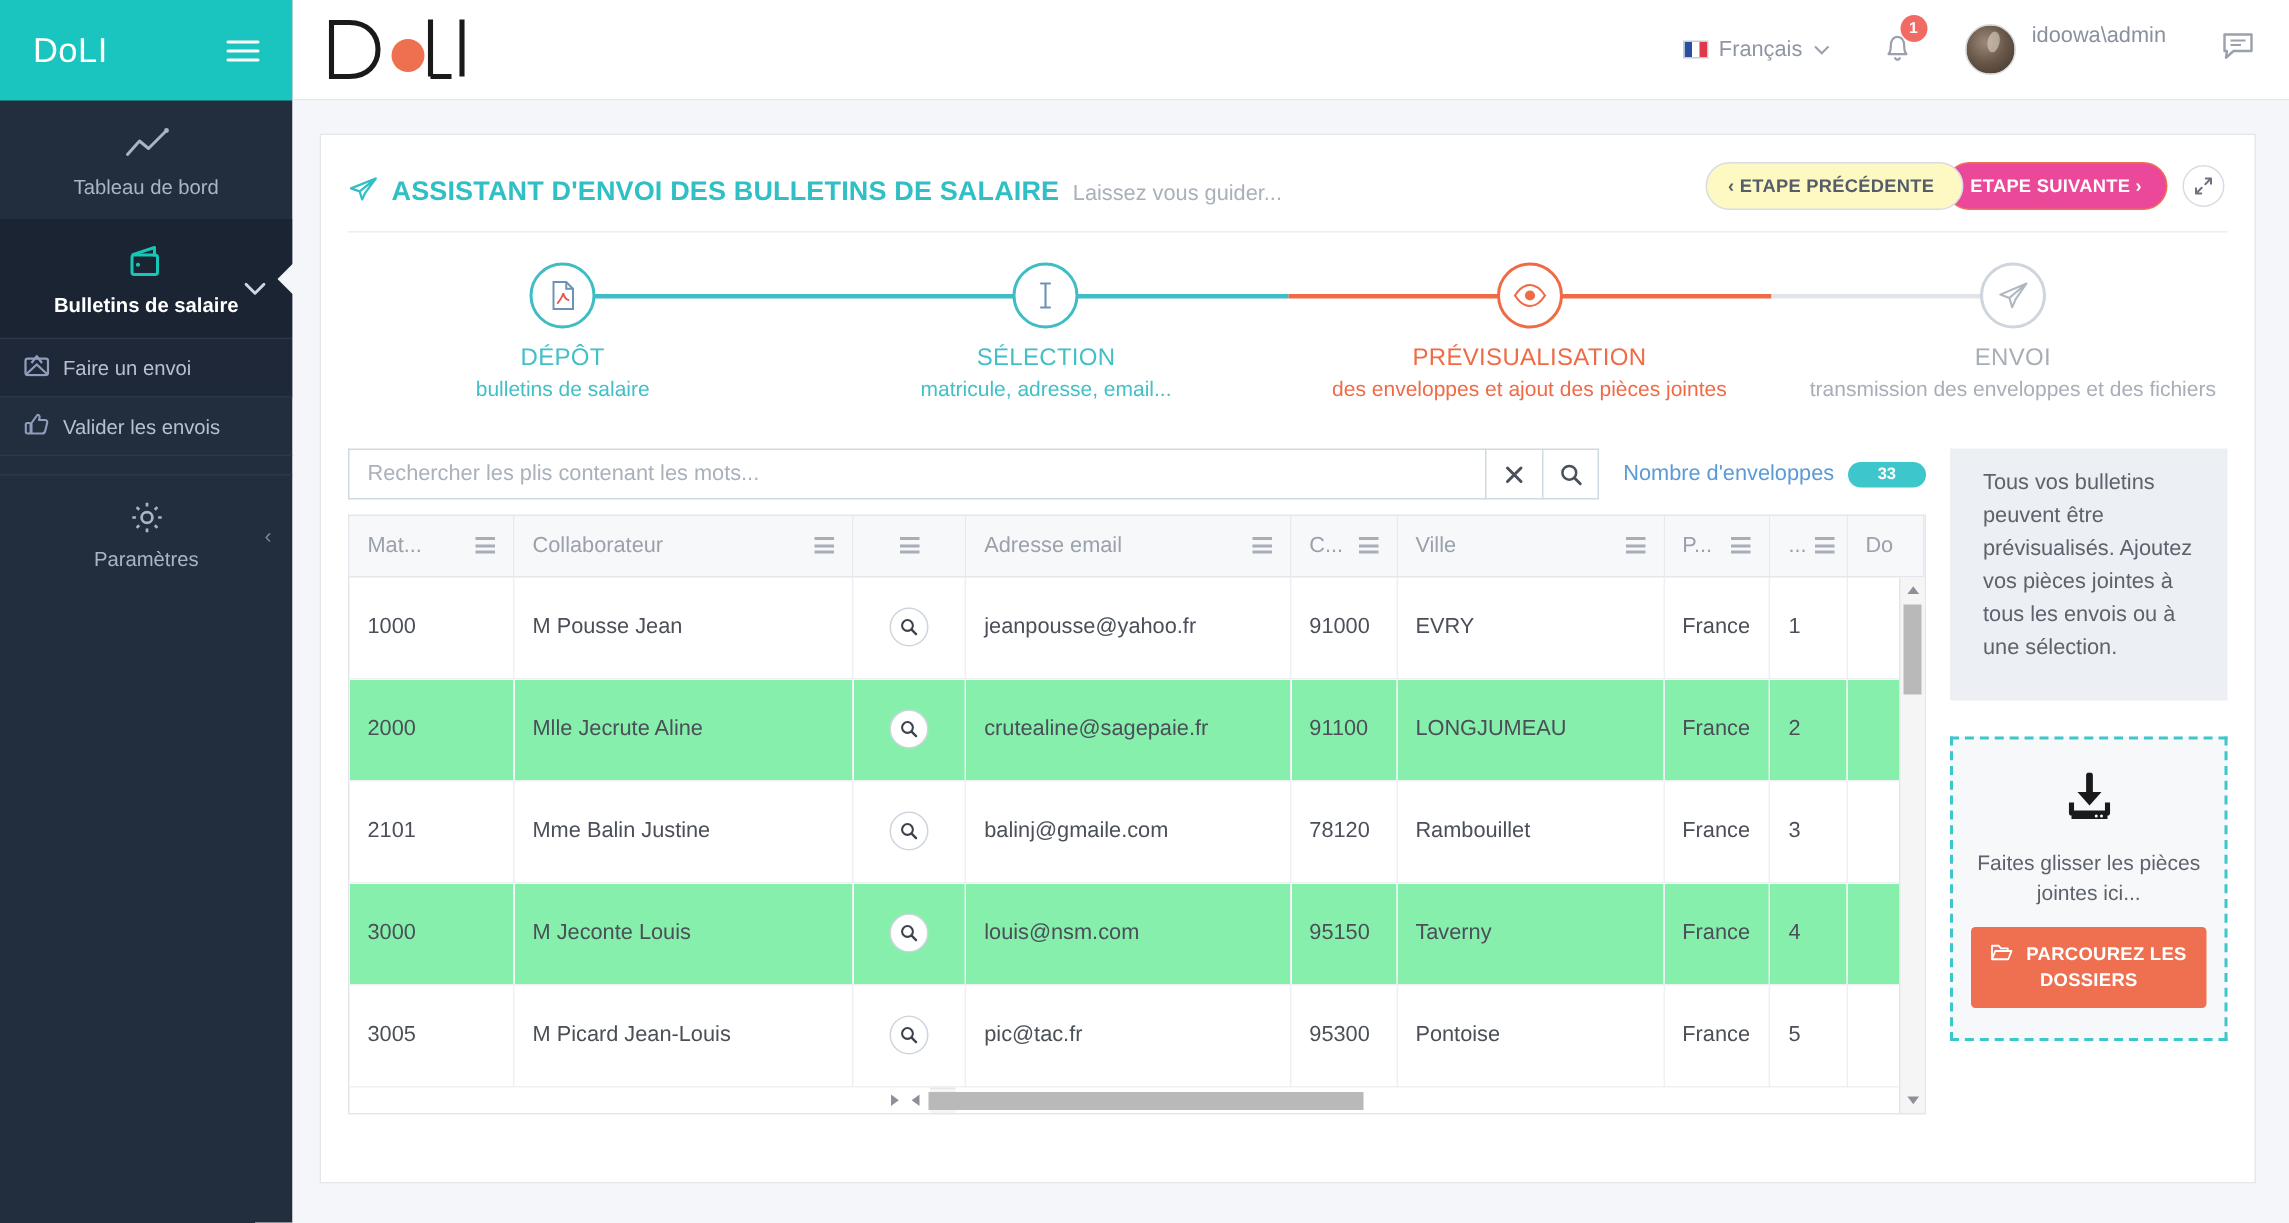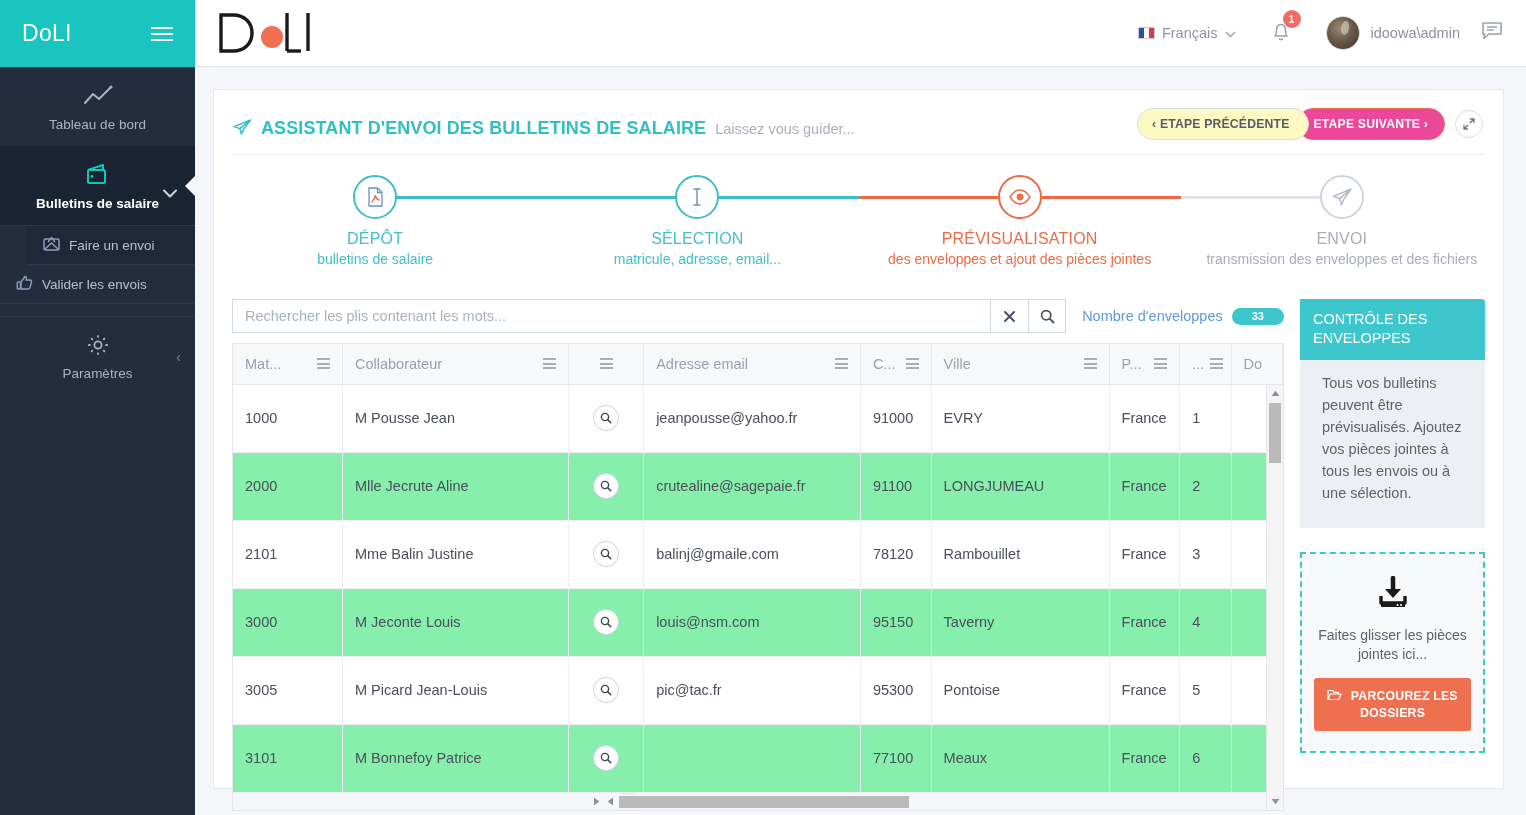--- a/index.html
+++ b/index.html
@@ -49,21 +49,21 @@
 
   .nav-sub {
     display: flex; align-items: center; gap: 9px;
     padding: 10px 0 10px 16px;
     color: #b7c0ce; font-size: 13.5px;
     border-top: 1px solid #2b3span;
     cursor: pointer;
   }
   #nav-sub-list { border-top: 1px solid #2c3749; }
   .nav-sub { border-bottom: 1px solid #2c3749; }
-  .nav-sub.highlighted { background: #1f2838; margin-left: 27px; }
+  .nav-sub.highlighted { background: #1f2838; }
 
   .nav-divider { height: 12px; }
 
   #nav-settings {
     padding-top: 14px; padding-bottom: 14px;
     text-align: center; color: #aab4c4; position: relative; cursor: pointer;
     border-top: 1px solid #2c3749;
   }
   #nav-settings .nav-icon { display: block; height: 28px; margin-bottom: 5px; }
   #nav-settings .nav-label { font-size: 13.5px; }
@@ -91,21 +91,21 @@
   .flag-fr i.w { left: 33.3%; background: #ffffff; }
   .flag-fr i.r { left: 66.6%; background: #e0384b; }
   #notif-bell { position: relative; margin-right: 34px; cursor: pointer; }
   #notif-badge {
     position: absolute; top: -9px; right: -9px;
     background: #f26a64; color: #fff; font-size: 10.5px;
     width: 18px; height: 18px; border-radius: 50%;
     display: flex; align-items: center; justify-content: center;
     font-weight: bold;
   }
-  #user-area { display: flex; align-items: center; gap: 11px; margin-right: 20px; cursor: pointer; }
+  #user-area { display: flex; gap: 11px; margin-right: 36px; cursor: pointer; }
   #avatar {
     width: 34px; height: 34px; border-radius: 50%;
     background: radial-gradient(circle at 40% 35%, #9b8878 0%, #6b5a4b 45%, #3d3228 100%);
     border: 1px solid #d6d9de;
     overflow: hidden; position: relative;
   }
   #avatar .hl { position: absolute; left: 45%; top: 12%; width: 26%; height: 45%; background: rgba(230,220,205,.55); border-radius: 50%; transform: rotate(12deg); }
   #user-name { color: #8a919e; font-size: 14.5px; }
   #chat-icon { cursor: pointer; }
 
@@ -692,38 +692,20 @@
                       </svg>
                     </span>
                   </td>
                 <td>pic@tac.fr</td>
                 <td>95300</td>
                 <td>Pontoise</td>
                 <td>France</td>
                 <td>5</td>
                 <td></td>
               </tr>
-              <tr class="alt">
-                <td>3101</td>
-                <td>M Bonnefoy Patrice</td>
-                <td>
-                    <span class="mag-btn">
-                      <svg width="12" height="12" viewBox="0 0 13 13">
-                        <circle cx="5.4" cy="5.4" r="3.9" fill="none" stroke="#3c424b" stroke-width="1.5"></circle>
-                        <path d="M8.4 8.4 L11.6 11.6" stroke="#3c424b" stroke-width="1.7" stroke-linecap="round"></path>
-                      </svg>
-                    </span>
-                  </td>
-                <td></td>
-                <td>77100</td>
-                <td>Meaux</td>
-                <td>France</td>
-                <td>6</td>
-                <td></td>
-              </tr>
             </tbody>
           </table>
 
           <div id="grid-vscroll">
             <span class="sb-arrow" style="top:0">
               <svg width="9" height="7" viewBox="0 0 9 7">
                   <polygon points="4.5,0.8 8.4,6 0.6,6" fill="#8b9099"></polygon>
                 </svg>
             </span>
             <span class="thumb"></span>
@@ -748,21 +730,20 @@
                   </svg>
               </span>
             </div>
             <div style="width:17px;background:#f5f5f5;border-top:1px solid #e3e7ec;"></div>
           </div>
         </div>
       </div>
 
       <div id="aside">
         <div id="aside-panel">
-          <div id="aside-head">CONTRÔLE DES ENVELOPPES</div>
           <div id="aside-text">Tous vos bulletins peuvent être prévisualisés. Ajoutez vos pièces jointes à tous les envois ou à une sélection.</div>
         </div>
 
         <div id="dropzone">
           <span>
             <svg width="38" height="34" viewBox="0 0 38 34">
               <path d="M19 2 L19 17" stroke="#1a1a1a" stroke-width="4.5" stroke-linecap="round"></path>
               <polygon points="11,13 27,13 19,22" fill="#1a1a1a"></polygon>
               <path d="M7 20 L7 27 L31 27 L31 20" fill="none" stroke="#1a1a1a" stroke-width="3.4" stroke-linejoin="round"></path>
               <rect x="7" y="27" width="24" height="4" fill="#1a1a1a"></rect>

